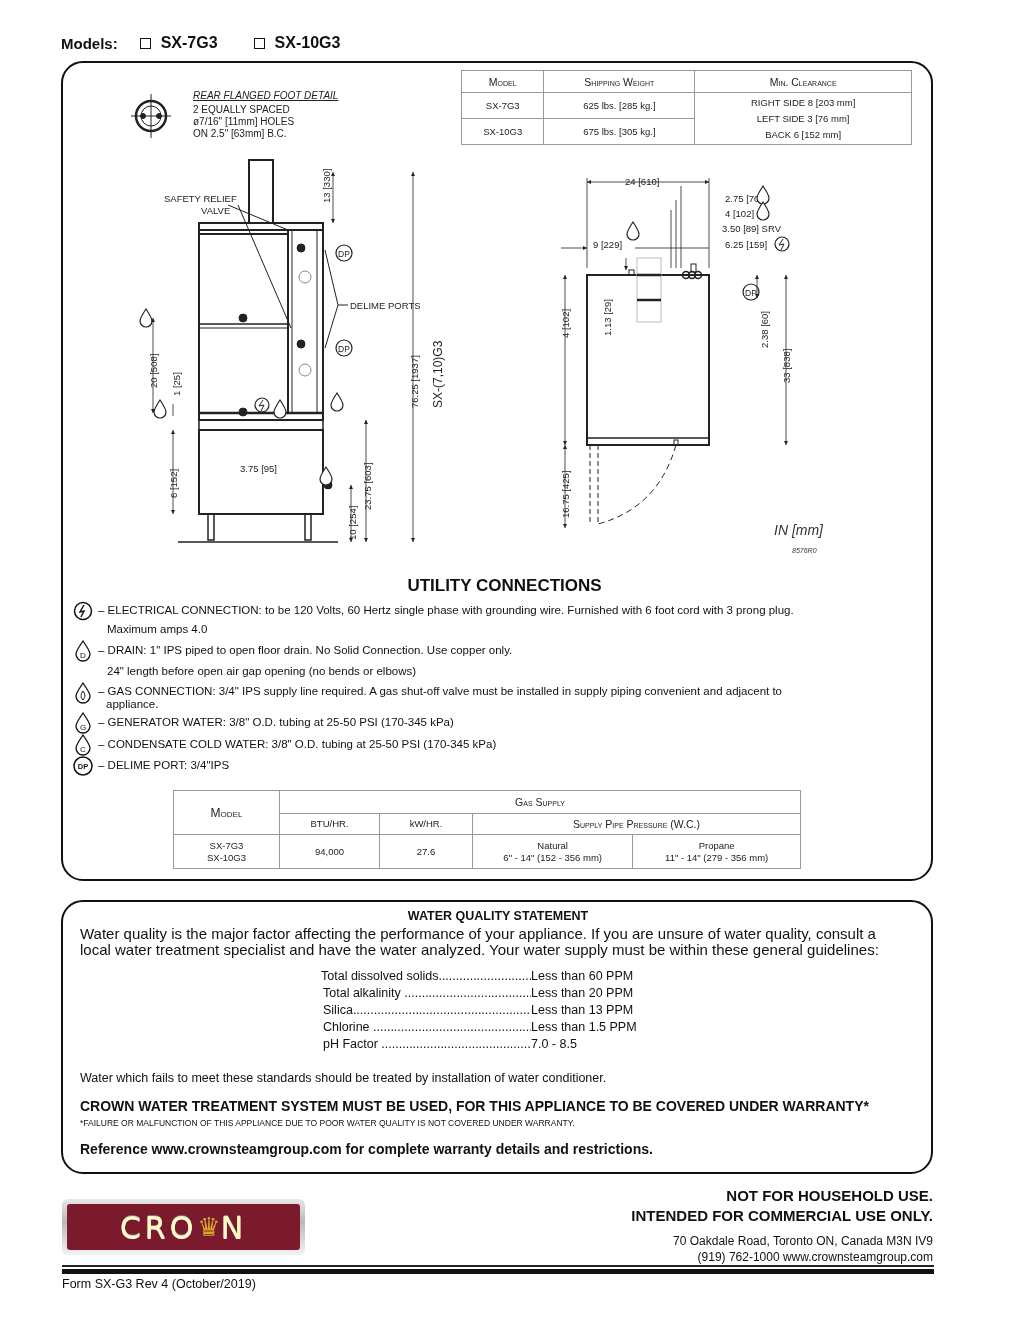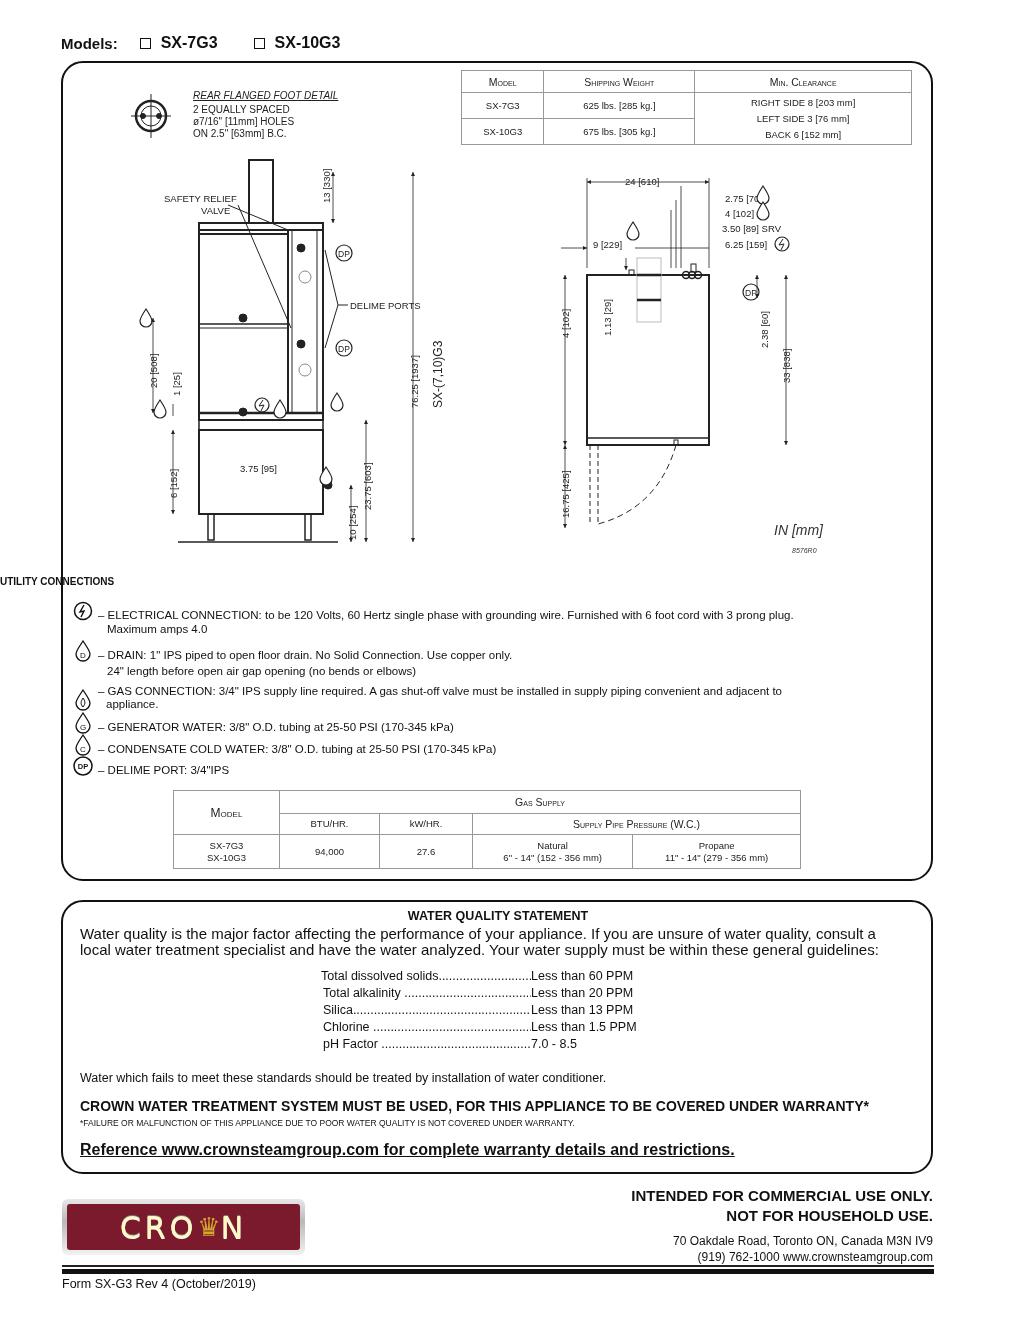--- a/index.html
+++ b/index.html
@@ -16,41 +16,41 @@
   #panel-water { left: 61px; top: 900px; width: 872px; height: 274px; }
 
   table { border-collapse: collapse; }
   .spec-table { position: absolute; left: 461px; top: 70px; width: 451px; font-size: 9.5px; color: #222; }
   .spec-table td, .spec-table th { border: 1px solid #999; text-align: center; font-weight: normal; }
   .spec-table th { height: 22px; font-variant: small-caps; font-size: 10.5px; background: #fff; }
   .spec-table td { height: 26px; }
 
   svg.drawing { position: absolute; left: 128px; top: 78px; }
 
-  .util-title { position: absolute; top: 576px; left: 0; width: 1000px; font-weight: bold; font-size: 10px; padding-left: 0; }
+  .util-title { position: absolute; top: 576px; left: 0; width: 1000px; text-align: center; font-weight: bold; font-size: 17px; padding-left: 9px; }
   .util-list { position: absolute; top: 600px; left: 72px; width: 850px; font-size: 11.5px; }
-  .util-row { display: flex; align-items: flex-end; position: absolute; left: 0; }
+  .util-row { display: flex; align-items: flex-start; position: absolute; left: 0; }
   .util-row .ico { width: 22px; height: 22px; display: inline-flex; align-items: center; justify-content: center; margin-right: 4px; }
   .util-row .txt { line-height: 14px; padding-top: 3px; }
   .util-cont { position: absolute; left: 35px; font-size: 11.5px; }
 
   .gas-table { position: absolute; left: 173px; top: 790px; width: 628px; font-size: 9.5px; color: #222; }
   .gas-table td { border: 1px solid #999; text-align: center; line-height: 12px; }
   .gas-table .sc { font-variant: small-caps; font-size: 10.5px; }
   .gas-table .model-h { font-variant: small-caps; font-size: 12px; }
 
   .wq-title { position: absolute; top: 909px; left: 0; width: 996px; text-align: center; font-weight: bold; font-size: 12.5px; }
   .wq-intro { position: absolute; top: 926px; left: 80px; width: 820px; font-size: 15px; line-height: 16px; }
   .wq-list { position: absolute; top: 968px; left: 321px; font-size: 12.5px; line-height: 17px; }
   .wq-row { display: flex; white-space: nowrap; }
   .wq-row .k { display: inline-block; width: 210px; overflow: hidden; }
   .wq-note { position: absolute; top: 1071px; left: 80px; font-size: 12.5px; }
   .wq-warn { position: absolute; top: 1098px; left: 80px; font-size: 14px; font-weight: bold; }
   .wq-foot { position: absolute; top: 1118px; left: 80px; font-size: 8.5px; }
-  .wq-ref { position: absolute; top: 1141px; left: 80px; font-size: 16px; font-weight: bold; text-decoration: underline; }
+  .wq-ref { position: absolute; top: 1141px; left: 80px; font-size: 14px; font-weight: bold; }
 
   .logo { position: absolute; left: 62px; top: 1199px; width: 243px; height: 56px; border-radius: 6px;
           background: linear-gradient(#e8e8e8, #b9b9b9 40%, #f2f2f2); padding: 5px; }
   .logo-inner { width: 100%; height: 100%; background: #7a1a2c; border-radius: 3px; display: flex; align-items: center; justify-content: center; }
   .logo-text { font-family: "DejaVu Sans", sans-serif; font-size: 30px; letter-spacing: 4px; color: #fef9c3; font-weight: normal;
                text-shadow: 0 1px 0 #fff, 0 -1px 0 #777; }
   .logo-crown { color: #d4a82a; font-size: 26px; }
 
   .commercial { position: absolute; right: 91px; top: 1186px; text-align: right; font-weight: bold; font-size: 15px; line-height: 20px; }
   .address { position: absolute; right: 91px; top: 1233px; text-align: right; font-size: 12px; line-height: 16px; }
@@ -396,22 +396,22 @@
 <div class="wq-ref">Reference www.crownsteamgroup.com for complete warranty details and restrictions.</div>
 
 <div class="logo">
   <div class="logo-inner">
     <span class="logo-text">CRO</span>
       <span class="logo-crown">♛</span>
       <span class="logo-text">N</span>
   </div>
 </div>
 <div class="commercial">
+  <div>NOT FOR HOUSEHOLD USE.</div>
   <div>INTENDED FOR COMMERCIAL USE ONLY.</div>
-  <div>NOT FOR HOUSEHOLD USE.</div>
 </div>
 <div class="address">
   <div>70 Oakdale Road, Toronto ON, Canada M3N IV9</div>
   <div>(919) 762-1000  www.crownsteamgroup.com</div>
 </div>
 <div class="rule-thin"></div>
 <div class="rule-thick"></div>
 <div class="form-id">Form SX-G3 Rev 4 (October/2019)</div>
 
 </body></html>

